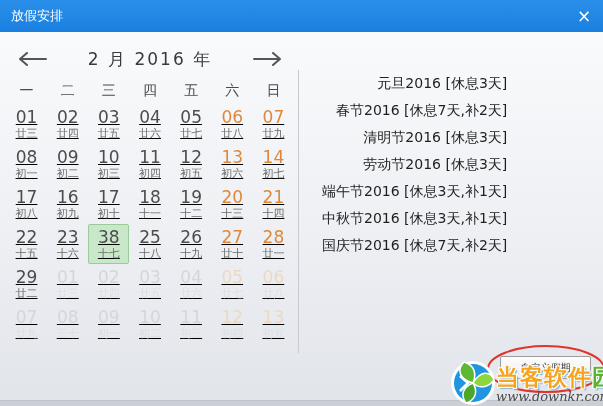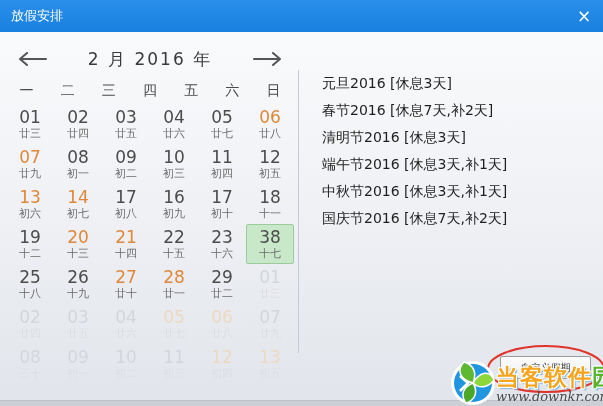--- a/index.html
+++ b/index.html
@@ -26,35 +26,35 @@
   
   .cal{position:absolute;left:6px;top:38px;width:288px;}
   .cal-header{
     display:flex;align-items:center;height:30px;margin:6px 10px 0 10px;
     color:#3a3a3a;font-size:17px;
   }
   .nav-arrow{background:none;border:none;padding:0;width:34px;height:22px;cursor:pointer;display:flex;align-items:center;justify-content:center;}
   .month-year{flex:1;text-align:center;letter-spacing:2px;}
   .weekdays{display:grid;grid-template-columns:repeat(7,1fr);height:26px;margin-top:4px;}
   .weekdays span{display:flex;align-items:center;justify-content:center;font-size:14px;color:#4a4a4a;}
-  .grid{display:grid;grid-template-columns:repeat(6,1fr);grid-auto-rows:40px;}
+  .grid{display:grid;grid-template-columns:repeat(7,1fr);grid-auto-rows:40px;text-decoration:underline;}
   .cell{
     display:flex;flex-direction:column;align-items:center;justify-content:center;
     border:1px solid transparent;border-radius:2px;cursor:pointer;
   }
   .cell .num{font-size:17px;line-height:20px;color:#4c4c4c;}
   .cell .lunar{font-size:11px;line-height:14px;color:#6b6b6b;}
   .cell.weekend .num{color:#e0883a;}
   .cell.dim .num{color:#d3d6db;}
   .cell.dim .lunar{color:#dcdee3;}
   .cell.dim.weekend .num{color:#edd9c2;}
   .cell.today{background:#c9e8c9;border-color:#9bcb9b;}
   .v-divider{position:absolute;left:298px;top:70px;width:1px;height:283px;background:#c7cad0;}
   
-  .holidays{position:absolute;left:322px;top:70px;}
+  .holidays{position:absolute;left:322px;top:70px;text-align:right;}
   .holiday-item{font-size:14px;line-height:27px;color:#1f1f1f;white-space:nowrap;cursor:pointer;}
   
   .custom-btn{
     position:absolute;left:500px;top:356px;width:91px;height:23px;
     background:linear-gradient(180deg,#fdfdfd,#ececec);
     border:1px solid #9b9b9b;border-radius:2px;
     font-size:10px;color:#333;font-family:inherit;cursor:pointer;z-index:1;
   }
   
   .annotation{position:absolute;left:484px;top:343px;z-index:2;pointer-events:none;}
@@ -276,20 +276,21 @@
         </div>
       </div>
   </div>
 
   <div class="v-divider"></div>
 
   <div class="holidays">
       <div class="holiday-item">元旦2016 [休息3天]</div>
       <div class="holiday-item">春节2016 [休息7天,补2天]</div>
       <div class="holiday-item">清明节2016 [休息3天]</div>
+      <div class="holiday-item">劳动节2016 [休息3天]</div>
       <div class="holiday-item">端午节2016 [休息3天,补1天]</div>
       <div class="holiday-item">中秋节2016 [休息3天,补1天]</div>
       <div class="holiday-item">国庆节2016 [休息7天,补2天]</div>
     </div>
 
   <button class="custom-btn">自定义假期</button>
 
   <svg class="annotation" width="119" height="52" viewBox="0 0 119 52">
     <ellipse cx="62" cy="26" rx="58" ry="23" fill="none" stroke="#e0342b" stroke-width="2"></ellipse>
   </svg>

